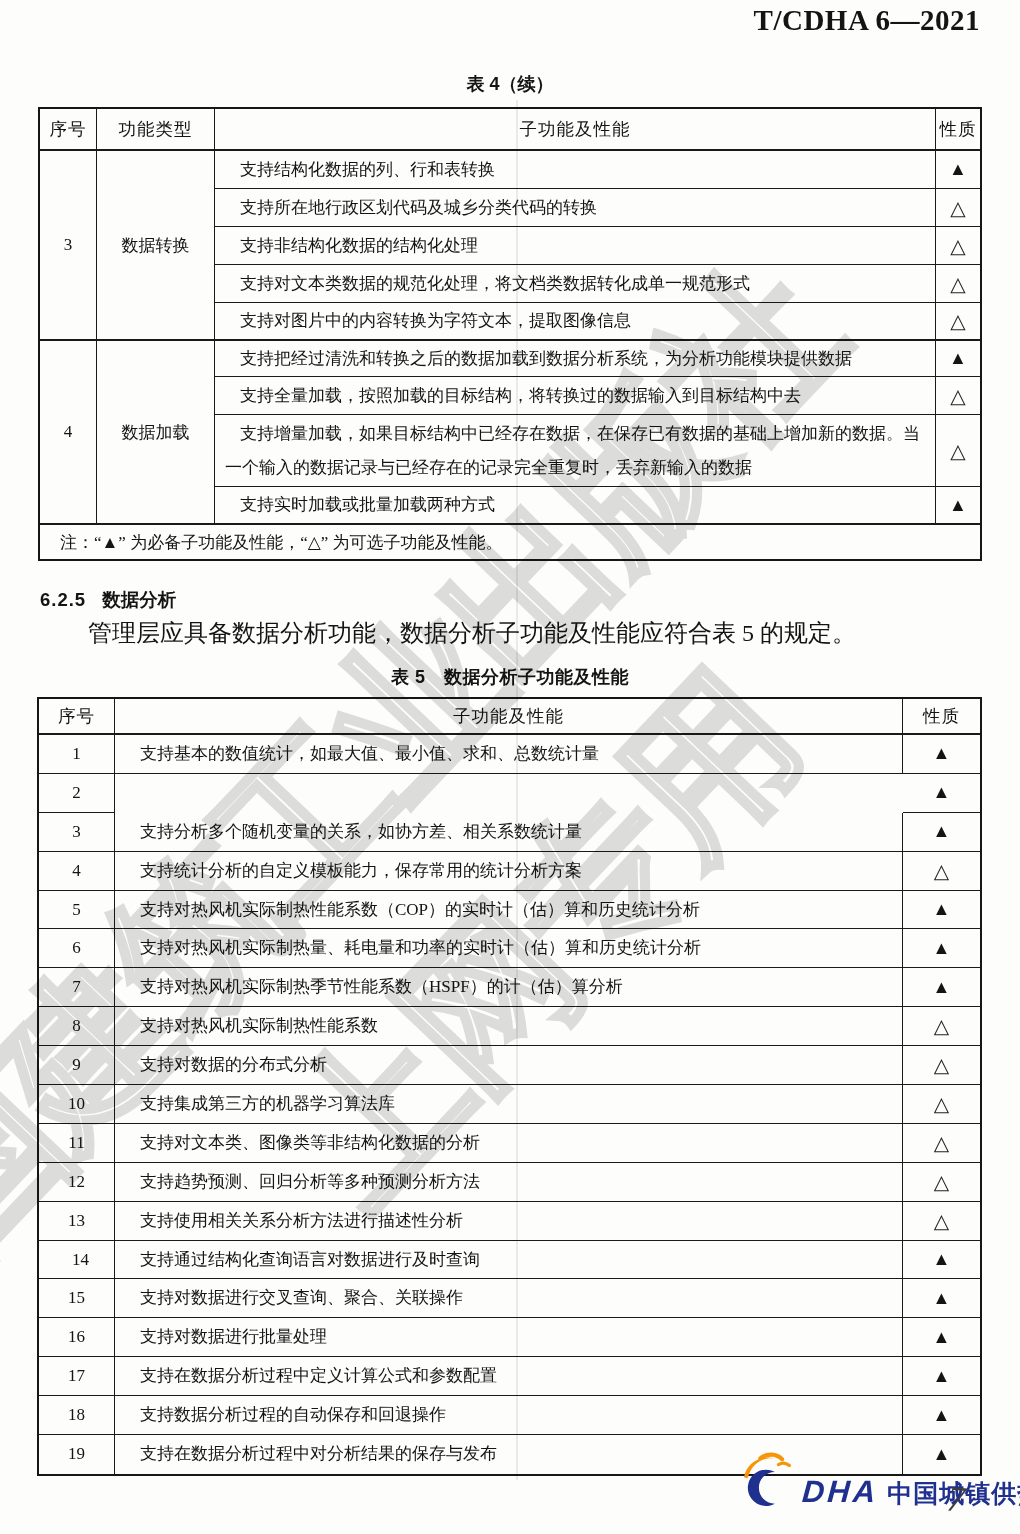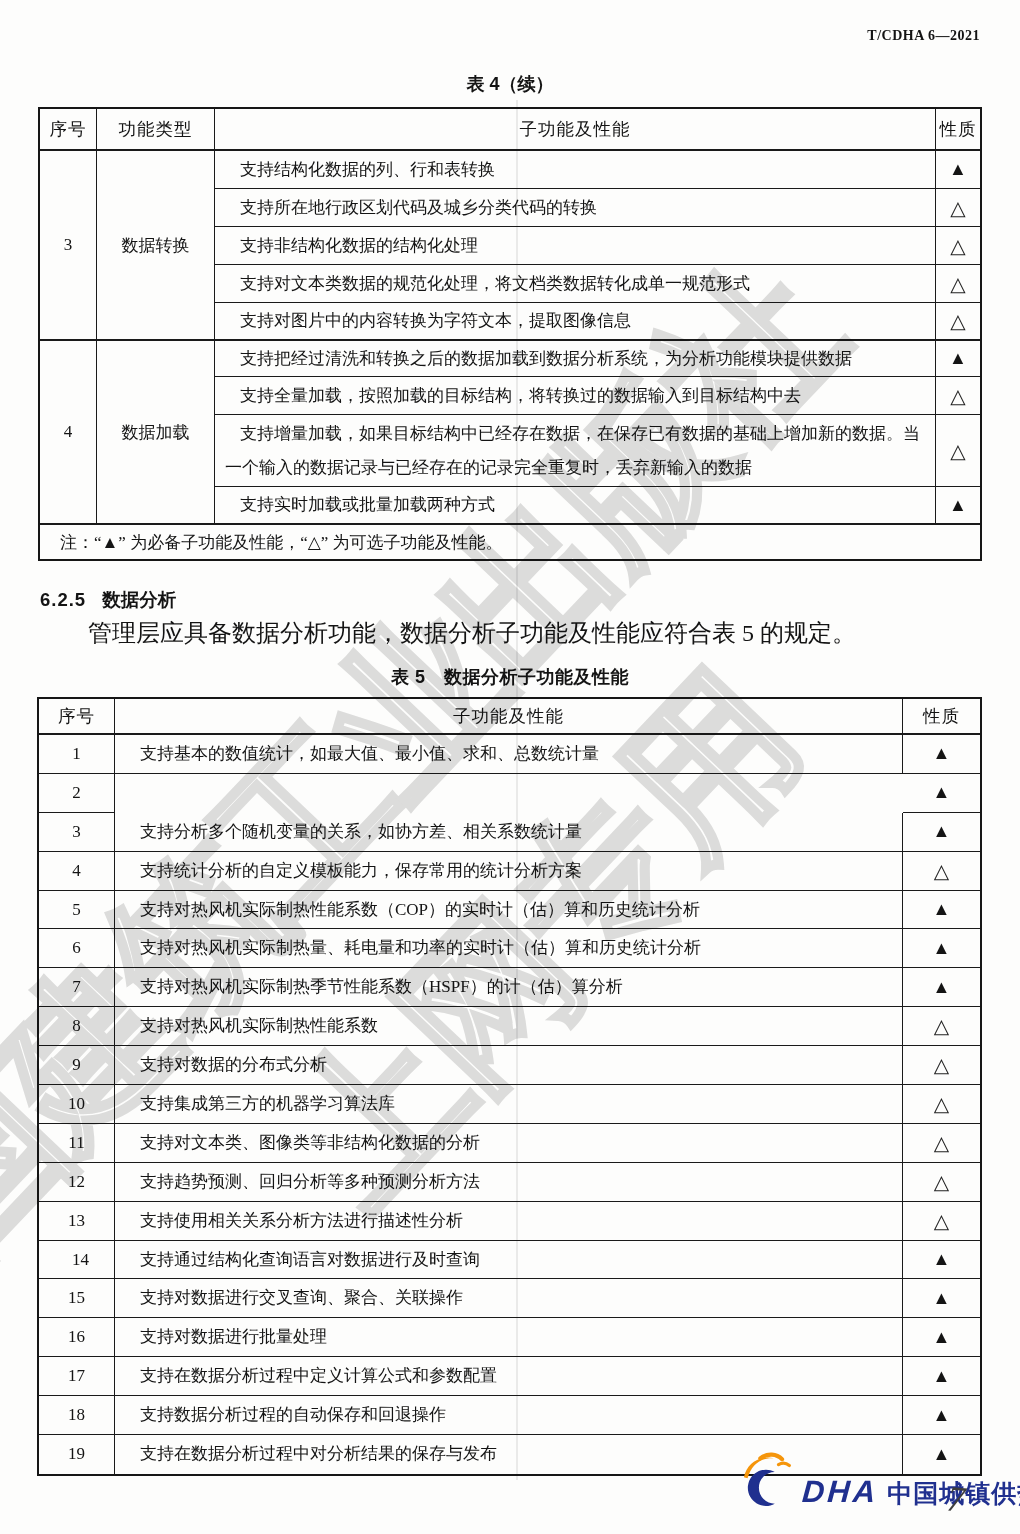--- a/index.html
+++ b/index.html
@@ -3,22 +3,22 @@
 <meta charset="utf-8">
 <style>
   html,body { margin:0; padding:0; background:#e8e8e8; }
   .page {
     position:relative; width:1020px; height:1534px; margin:0 auto;
     background:#fdfdfc; overflow:hidden;
     font-family:"Liberation Serif","DejaVu Serif",serif; color:#141414;
   }
 
   .doc-code {
-    position:absolute; top:28px; right:40px;
-    font-weight:bold; font-size:14px; letter-spacing:.5px;
+    position:absolute; top:4px; right:40px;
+    font-weight:bold; font-size:29px; letter-spacing:.5px;
   }
 
   .t4-title, .t5-title {
     position:absolute; left:0; width:100%; text-align:center;
     font-family:"Liberation Sans","DejaVu Sans",sans-serif;
     font-weight:bold; font-size:18px;
   }
   .t4-title { top:72px; }
   .t5-title { top:665px; letter-spacing:.5px; }
 

